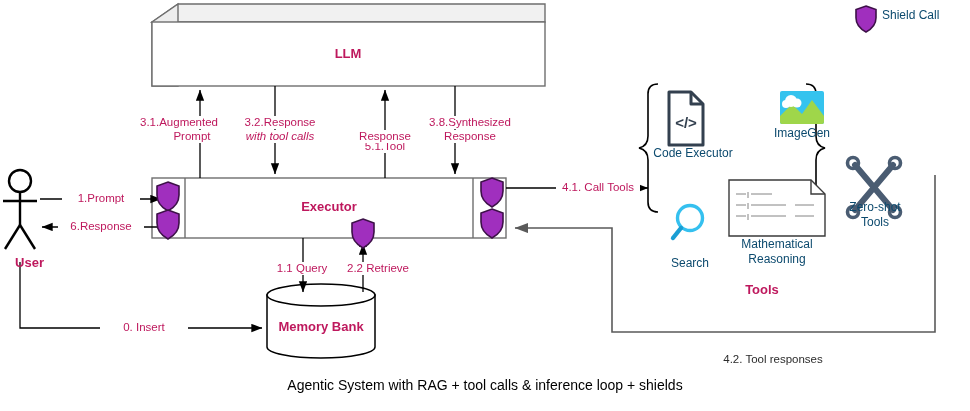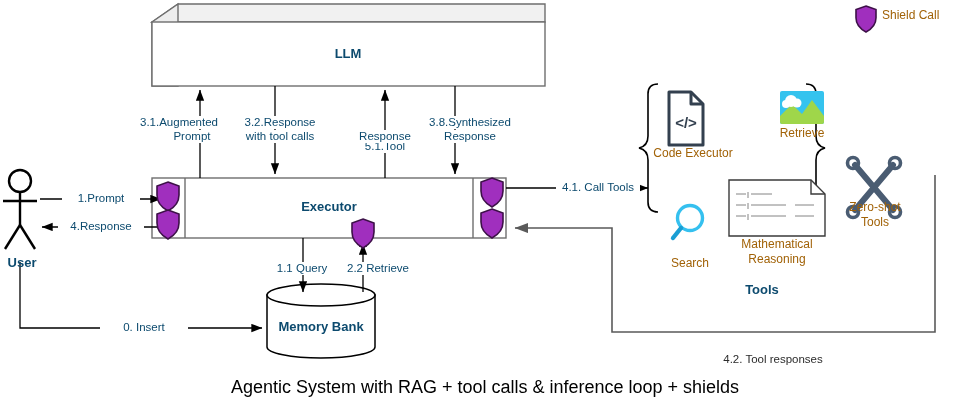--- a/index.html
+++ b/index.html
@@ -1,26 +1,26 @@
 <!DOCTYPE html>
 <html><head>
 <meta charset="utf-8">
 <style>
   html,body{margin:0;padding:0;background:#ffffff;}
   body{width:970px;height:411px;position:relative;overflow:hidden;
        font-family:"Liberation Sans","DejaVu Sans",sans-serif;color:#000;}
   .layer{position:absolute;left:0;top:0;width:970px;height:411px;}
   svg.layer{pointer-events:none;}
-  .lbl{position:absolute;font-size:11.5px;line-height:13px;color:#0c4a6e;
+  .lbl{position:absolute;font-size:11.5px;line-height:13px;color:#be185d;
        text-align:center;white-space:pre;background:#fff;}
   .lbl.nobg{background:transparent;}
   .bold{font-weight:bold;}
-  .title-lbl{position:absolute;font-size:18px;font-weight:normal;color:#000;
+  .title-lbl{position:absolute;font-size:14px;font-weight:normal;color:#000;
        text-align:center;width:970px;left:0;}
-  .icon-lbl{position:absolute;font-size:12px;line-height:14px;text-align:center;color:#a16207;}
+  .icon-lbl{position:absolute;font-size:12px;line-height:14px;text-align:center;color:#0c4a6e;}
 </style>
 </head>
 <body>
 
 <svg class="layer" viewBox="0 0 970 411">
   <defs>
     <marker id="ah" markerWidth="9" markerHeight="9" refX="8.2" refY="3.2" orient="auto">
       <path d="M0,0 L8.4,3.2 L0,6.4 z" fill="#000"></path>
     </marker>
     <marker id="ahg" markerWidth="9" markerHeight="9" refX="8.2" refY="3.2" orient="auto">
@@ -162,51 +162,51 @@
 </svg>
 
 <div class="layer">
 
   <div class="lbl bold nobg" style="left:298px;top:47px;width:100px;font-size:13px;">LLM</div>
 
   <div class="lbl bold nobg" style="left:279px;top:200px;width:100px;font-size:13px;">Executor</div>
 
   <div class="lbl bold nobg" style="left:271px;top:320px;width:100px;font-size:13px;">Memory Bank</div>
 
-  <div class="lbl bold nobg" style="left:0px;top:256px;width:44px;font-size:13px;">User</div>
+  <div class="lbl bold nobg" style="left:0px;top:256px;width:44px;font-size:13px;text-align:right;">User</div>
 
   <div class="lbl bold nobg" style="left:717px;top:283px;width:90px;font-size:13px;">Tools</div>
 
   <div class="lbl" style="left:140px;top:116px;width:72px;">3.1.Augmented</div>
   <div class="lbl" style="left:156px;top:130px;width:72px;">Prompt</div>
 
   <div class="lbl" style="left:238px;top:116px;width:84px;">3.2.Response</div>
-  <div class="lbl" style="left:238px;top:130px;width:84px;">with tool calls</div>
+  <div class="lbl" style="left:238px;top:130px;width:84px;font-style:italic;">with tool calls</div>
 
   <div class="lbl" style="left:350px;top:116px;width:70px;margin-top:24px;">5.1.Tool</div>
   <div class="lbl" style="left:350px;top:130px;width:70px;">Response</div>
 
   <div class="lbl" style="left:424px;top:116px;width:92px;">3.8.Synthesized</div>
   <div class="lbl" style="left:424px;top:130px;width:92px;">Response</div>
 
   <div class="lbl" style="left:62px;top:192px;width:78px;">1.Prompt</div>
-  <div class="lbl" style="left:58px;top:220px;width:86px;">4.Response</div>
+  <div class="lbl" style="left:58px;top:220px;width:86px;">6.Response</div>
 
   <div class="lbl" style="left:266px;top:262px;width:72px;">1.1 Query</div>
   <div class="lbl" style="left:336px;top:262px;width:84px;">2.2 Retrieve</div>
 
   <div class="lbl" style="left:100px;top:321px;width:88px;">0. Insert</div>
 
   <div class="lbl" style="left:556px;top:181px;width:84px;">4.1. Call Tools</div>
 
   <div class="lbl" style="left:718px;top:325px;width:110px;color:#2b2b2b;margin-top:28px;">4.2. Tool responses</div>
 
   <div class="icon-lbl" style="left:645px;top:146px;width:96px;">Code Executor</div>
 
-  <div class="icon-lbl" style="left:765px;top:126px;width:74px;">Retrieve</div>
+  <div class="icon-lbl" style="left:765px;top:126px;width:74px;">ImageGen</div>
 
   <div class="icon-lbl" style="left:658px;top:256px;width:64px;">Search</div>
 
   <div class="icon-lbl" style="left:725px;top:237px;width:104px;">Mathematical</div>
   <div class="icon-lbl" style="left:725px;top:252px;width:104px;">Reasoning</div>
 
   <div class="icon-lbl" style="left:838px;top:200px;width:74px;">Zero-shot</div>
   <div class="icon-lbl" style="left:838px;top:215px;width:74px;">Tools</div>
 
   <div class="icon-lbl" style="left:882px;top:8px;width:86px;text-align:left;">Shield Call</div>

